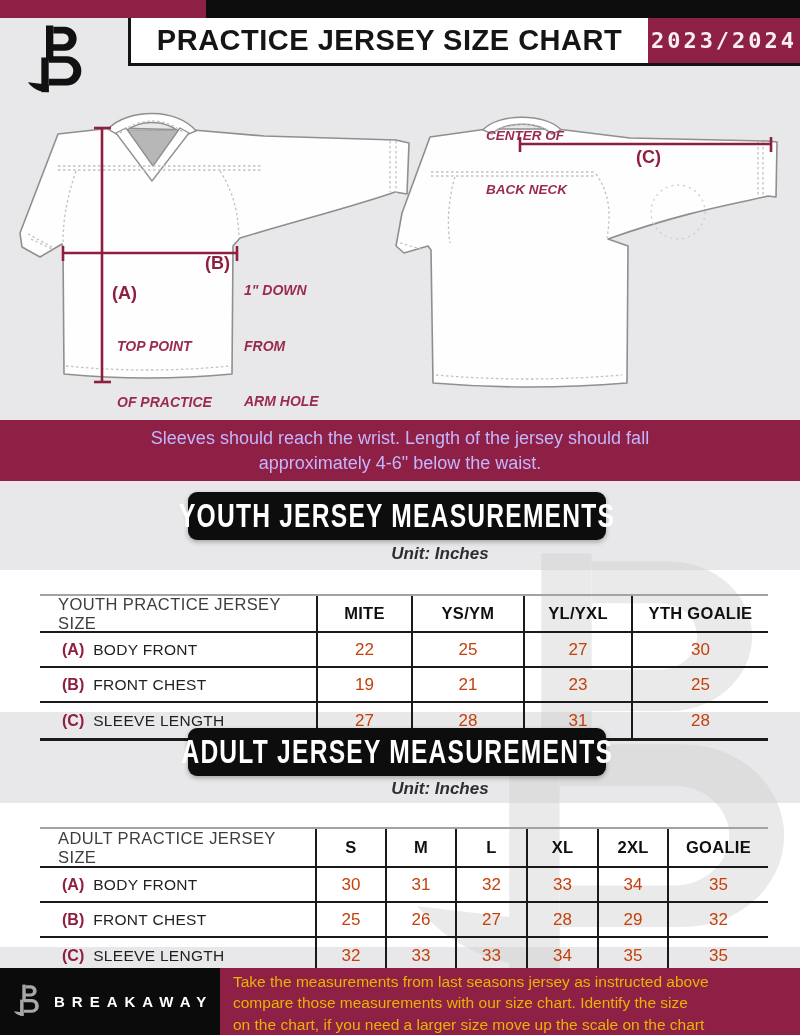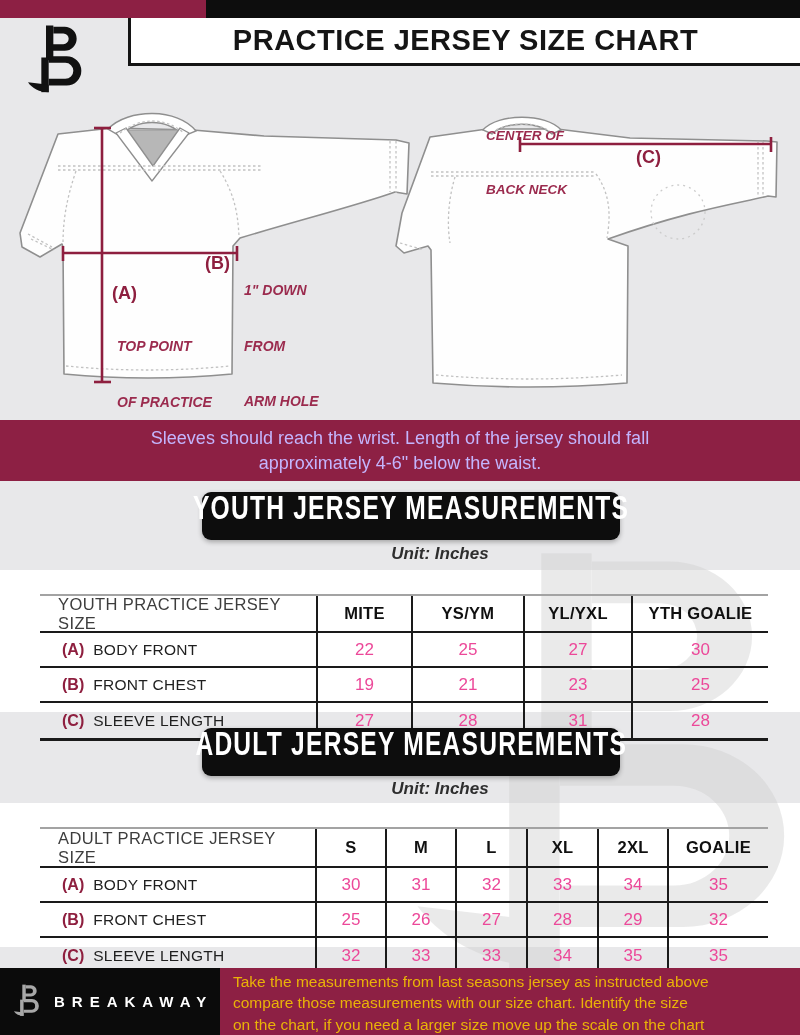--- a/index.html
+++ b/index.html
@@ -19,34 +19,34 @@
   #season-box span{font-family:"DejaVu Sans Mono",monospace;font-weight:bold;font-size:22px;color:#f7eef2;letter-spacing:3px;white-space:nowrap;}
   #header-logo{left:24px;top:24px;z-index:3;color:#111;}
   
   .marker{position:absolute;z-index:4;font-weight:bold;font-size:18px;color:#8e1f3f;}
   .anno{position:absolute;z-index:4;font-style:italic;font-weight:600;font-size:14px;color:#9b2b4e;line-height:19.5px;}
   .anno span{display:block;margin-top:36px;}
   
   #divider{left:0;top:420px;width:800px;height:61px;background:#8d2044;z-index:2;display:flex;flex-direction:column;align-items:center;justify-content:center;}
   #divider div{color:#c4b5fd;font-size:18px;line-height:25px;font-weight:400;}
   
-  .section-banner{position:absolute;left:202px;width:418px;height:48px;background:#0d0d0d;border-radius:9px;z-index:3;display:flex;justify-content:center;box-shadow:0 2px 5px rgba(0,0,0,.3);}
+  .section-banner{position:absolute;left:188px;width:418px;height:48px;background:#0d0d0d;border-radius:9px;z-index:3;display:flex;align-items:center;justify-content:center;box-shadow:0 2px 5px rgba(0,0,0,.3);}
   .section-banner span{color:#fff;font-weight:bold;font-size:30px;letter-spacing:1.5px;white-space:nowrap;display:inline-block;transform:scale(.82,1.08);}
   .unit{position:absolute;left:0;width:800px;text-align:center;z-index:3;font-style:italic;font-weight:bold;font-size:17px;color:#2e2e2e;padding-left:40px;}
   
   .tbl{position:absolute;left:40px;width:728px;display:grid;z-index:3;border-top:2px solid #a3a3a3;border-bottom:3px solid #1a1a1a;box-sizing:content-box;margin-top:24px;}
   #youth-table{top:570px;grid-template-columns:276px 95px 112px 108px 137px;grid-template-rows:37px 35px 35px 35px;}
   #adult-table{top:803px;grid-template-columns:275px 70px 70px 71px 71px 70px 101px;grid-template-rows:39px 35px 35px 35px;}
   .tc{display:flex;align-items:center;justify-content:center;border-bottom:2px solid #1a1a1a;}
   .tc.lastrow{border-bottom:none;}
   .tc.d{border-left:2px solid #1a1a1a;}
   .tc.lab{justify-content:flex-start;}
   .size-col-header{font-size:16.5px;color:#3d3d3d;letter-spacing:.4px;padding-left:18px;}
   .col-h{font-weight:bold;font-size:16.5px;color:#101010;letter-spacing:.3px;}
-  .val{font-size:17px;color:#ec4899;text-align:center;}
+  .val{font-size:17px;color:#c2410c;text-align:center;}
   .rowlab{padding-left:22px;}
   .rowlab .mk{font-weight:bold;font-size:16px;color:#8e1f3f;margin-right:9px;}
   .rowlab .lb{font-size:15.5px;color:#1f1f1f;letter-spacing:.3px;font-weight:500;}
   
   #footer-black{left:0;top:968px;width:220px;height:67px;background:#0b0b0b;z-index:5;display:flex;align-items:center;padding-left:12px;box-sizing:border-box;}
   #footer-black .brand{color:#fff;font-weight:bold;font-size:15px;letter-spacing:7px;margin-left:12px;white-space:nowrap;}
   #footer-maroon{left:220px;top:968px;width:580px;height:67px;background:#8d2044;z-index:5;box-sizing:border-box;padding:3px 0 0 13px;display:flex;flex-direction:column;justify-content:center;}
   #footer-maroon div{color:#eab308;font-size:15.5px;line-height:21.5px;white-space:nowrap;}
   svg{display:block;}
 </style>
@@ -78,20 +78,23 @@
 
   <div class="abs" id="strip-maroon"></div>
   <div class="abs" id="strip-black"></div>
   <svg class="abs" id="header-logo" width="64" height="75" viewBox="0 0 96 112">
     <use href="#logoB" fill="currentColor"></use>
   </svg>
   <div class="abs" id="title-bar">
     <div id="title-box">
       <span>PRACTICE JERSEY SIZE CHART</span>
     </div>
+    <div id="season-box">
+      <span>2023/2024</span>
+    </div>
   </div>
 
   <svg class="abs" style="left:0;top:0;z-index:2;" width="800" height="420" viewBox="0 0 800 420">
 
     <g stroke="#8f8f8f" stroke-width="1.6" fill="#fefefe" stroke-linejoin="round">
       <path d="M58,134 L112,128 L193,130 L264,136 L396,140 L409,143 L407,194 L395,192
                C362,204 300,220 240,238 L233,246 L232,374 Q148,382 64,374 L63,247 L62,244
                L40,257 L22,247 L20,233 Z"></path>
     </g>
 

